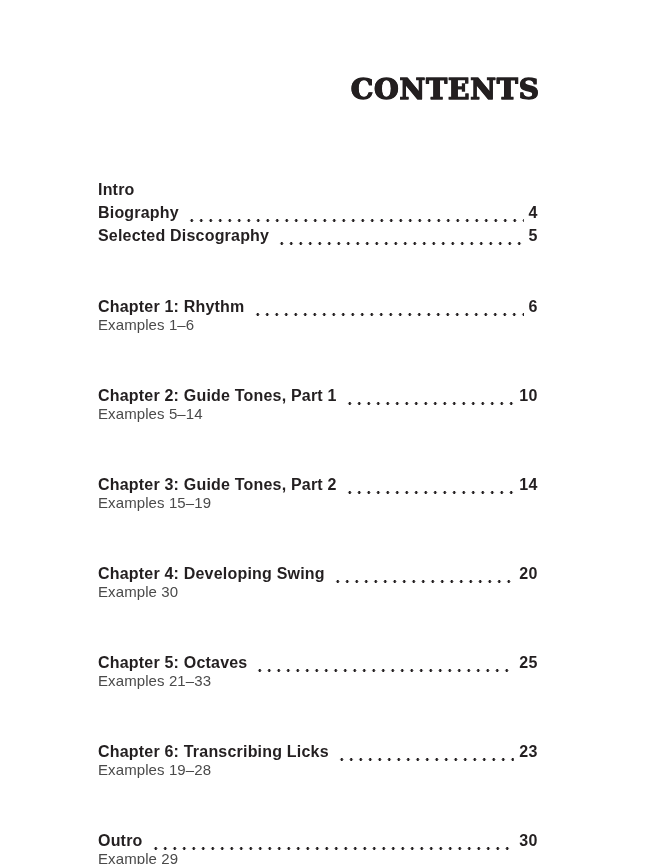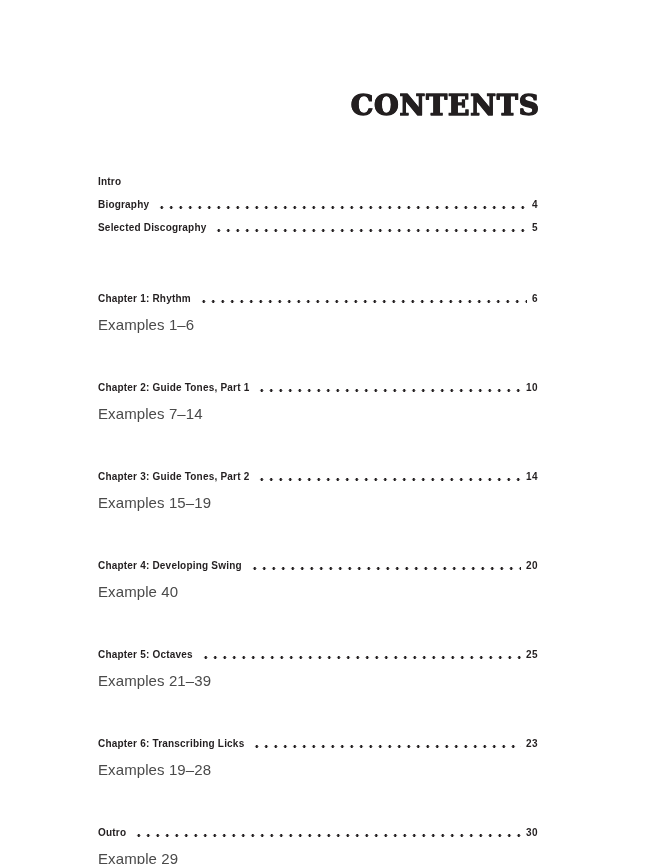--- a/index.html
+++ b/index.html
@@ -22,38 +22,37 @@
     top: 76px;
     right: 108px;
     font-family: "DejaVu Serif", serif;
     font-weight: 900;
     font-size: 28px;
     line-height: 1;
     letter-spacing: 1px;
     color: var(--text);
     -webkit-text-stroke: 1.4px var(--text);
     text-shadow: 0.6px 0 0 var(--text), -0.6px 0 0 var(--text);
-    margin-top: 16px;
   }
   .toc {
     position: absolute;
     top: 176px;
     left: 98px;
     width: 440px;
   }
   .entry { margin-bottom: 0; }
   .entry.has-sub { margin-bottom: 11px; margin-top: 48px; }
   
   .entry:nth-child(3) { margin-bottom: 14px; }
   .row {
     display: flex;
-    align-items: flex-start;
+    align-items: flex-end;
     height: 23px;
     font-weight: bold;
-    font-size: 10px;
+    font-size: 16px;
     color: var(--text);
     white-space: nowrap;
   }
   .label { flex: 0 0 auto; letter-spacing: 0.2px; }
   .leader {
     flex: 1 1 auto;
     height: 3px;
     margin: 7px 5px 0 7px;
     background-image: radial-gradient(circle, var(--text) 1.25px, rgba(0,0,0,0) 1.6px);
     background-size: 9.5px 3px;
@@ -113,48 +112,48 @@
     </div>
     <div class="sub">Examples 1–6</div>
   </div>
 
   <div class="entry has-sub">
     <div class="row">
       <span class="label">Chapter 2: Guide Tones, Part 1</span>
       <span class="leader"></span>
       <span class="pagenum">10</span>
     </div>
-    <div class="sub">Examples 7–14</div>
+    <div class="sub">Examples 5–14</div>
   </div>
 
   <div class="entry has-sub">
     <div class="row">
       <span class="label">Chapter 3: Guide Tones, Part 2</span>
       <span class="leader"></span>
       <span class="pagenum">14</span>
     </div>
     <div class="sub">Examples 15–19</div>
   </div>
 
   <div class="entry has-sub">
     <div class="row">
       <span class="label">Chapter 4: Developing Swing</span>
       <span class="leader"></span>
       <span class="pagenum">20</span>
     </div>
-    <div class="sub">Example 40</div>
+    <div class="sub">Example 30</div>
   </div>
 
   <div class="entry has-sub">
     <div class="row">
       <span class="label">Chapter 5: Octaves</span>
       <span class="leader"></span>
       <span class="pagenum">25</span>
     </div>
-    <div class="sub">Examples 21–39</div>
+    <div class="sub">Examples 21–33</div>
   </div>
 
   <div class="entry has-sub">
     <div class="row">
       <span class="label">Chapter 6: Transcribing Licks</span>
       <span class="leader"></span>
       <span class="pagenum">23</span>
     </div>
     <div class="sub">Examples 19–28</div>
   </div>

